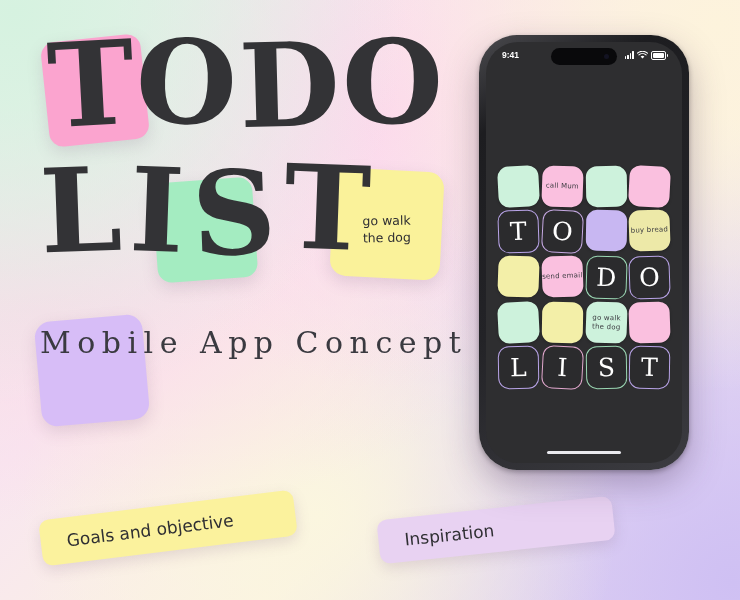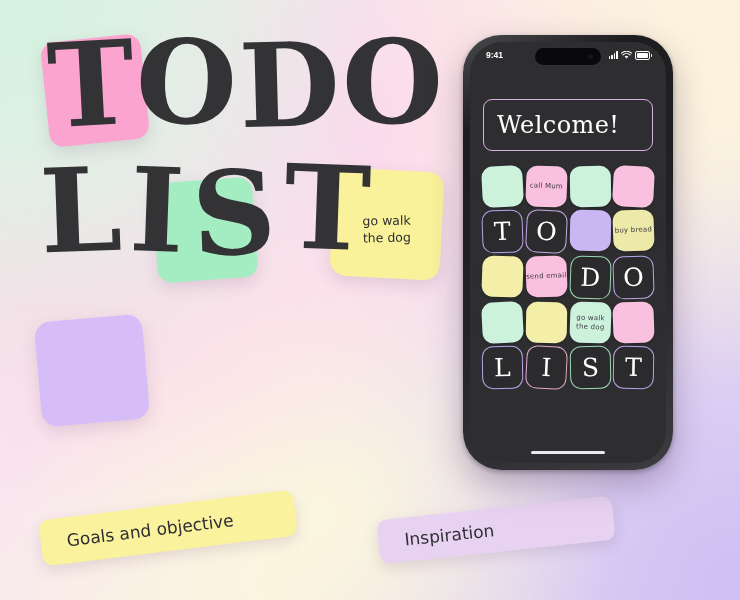--- a/index.html
+++ b/index.html
@@ -69,21 +69,21 @@
   #title-list span:nth-child(4){transform:rotate(2deg) translateY(-2px);}
 
   #subtitle{
     position:absolute;left:40px;top:325px;color:#3a3a40;
     font-family:"DejaVu Serif", serif;font-size:30px;letter-spacing:6.5px;
     white-space:nowrap;
   }
 
   
   #phone{
-    position:absolute;left:463px;top:35px;width:210px;height:435px;
+    position:absolute;left:479px;top:35px;width:210px;height:435px;
     background:linear-gradient(150deg,#4a4a4e 0%,#1d1d20 18%,#232327 55%,#3c3c41 100%);
     border-radius:38px;
     box-shadow:0 14px 34px rgba(70,50,80,.34), 0 2px 5px rgba(0,0,0,.3);
     box-sizing:border-box;
   }
   #phone-screen{
     position:absolute;left:7px;top:7px;right:7px;bottom:7px;
     background:#2e2e30;border-radius:32px;overflow:hidden;
   }
   
@@ -164,20 +164,21 @@
   <div class="note" id="note-yellow-dog">
     <div class="hand"><span>go walk</span><br><span>the dog</span></div>
   </div>
 
   <div class="headline" id="title-todo">
     <span>T</span><span>O</span><span>D</span><span>O</span>
   </div>
   <div class="headline" id="title-list">
     <span>L</span><span>I</span><span>S</span><span>T</span>
   </div>
+  <div id="subtitle">Mobile App Concept</div>
 
   <div class="note-label" id="note-goals">
     <span class="hand">Goals and objective</span>
   </div>
   <div class="note-label" id="note-inspiration">
     <span class="hand">Inspiration</span>
   </div>
 
   <div id="phone">
     <div id="phone-screen">
@@ -194,23 +195,20 @@
             </span>
           <svg width="11" height="9" viewBox="0 0 11 9">
             <path d="M5.5 7.6 L3.6 5.6 a2.7 2.7 0 0 1 3.8 0 Z" fill="#fff"></path>
             <path d="M1.9 3.9 a5.2 5.2 0 0 1 7.2 0" stroke="#fff" stroke-width="1.1" fill="none" stroke-linecap="round"></path>
             <path d="M0.5 2.2 a7.5 7.5 0 0 1 10 0" stroke="#fff" stroke-width="1.1" fill="none" stroke-linecap="round"></path>
           </svg>
           <span class="batt"></span>
         </span>
       </div>
 
-      <div id="welcome-card">
-        <span id="welcome-text">Welcome!</span>
-      </div>
 
       <div id="note-grid">
           <div class="cell color" style="transform: rotate(-3deg); background: rgb(205, 242, 220);"></div>
           <div class="cell color" style="transform: rotate(2deg); background: rgb(250, 192, 223);">
             <span class="tasktext">call Mum</span>
           </div>
           <div class="cell color" style="transform: rotate(-1deg); background: rgb(205, 242, 220);"></div>
           <div class="cell color" style="transform: rotate(3deg); background: rgb(250, 192, 223);"></div>
           <div class="cell letter" style="transform: rotate(-2deg); border-color: rgb(185, 164, 232);">T</div>
           <div class="cell letter" style="transform: rotate(3deg); border-color: rgb(198, 169, 227);">O</div>

